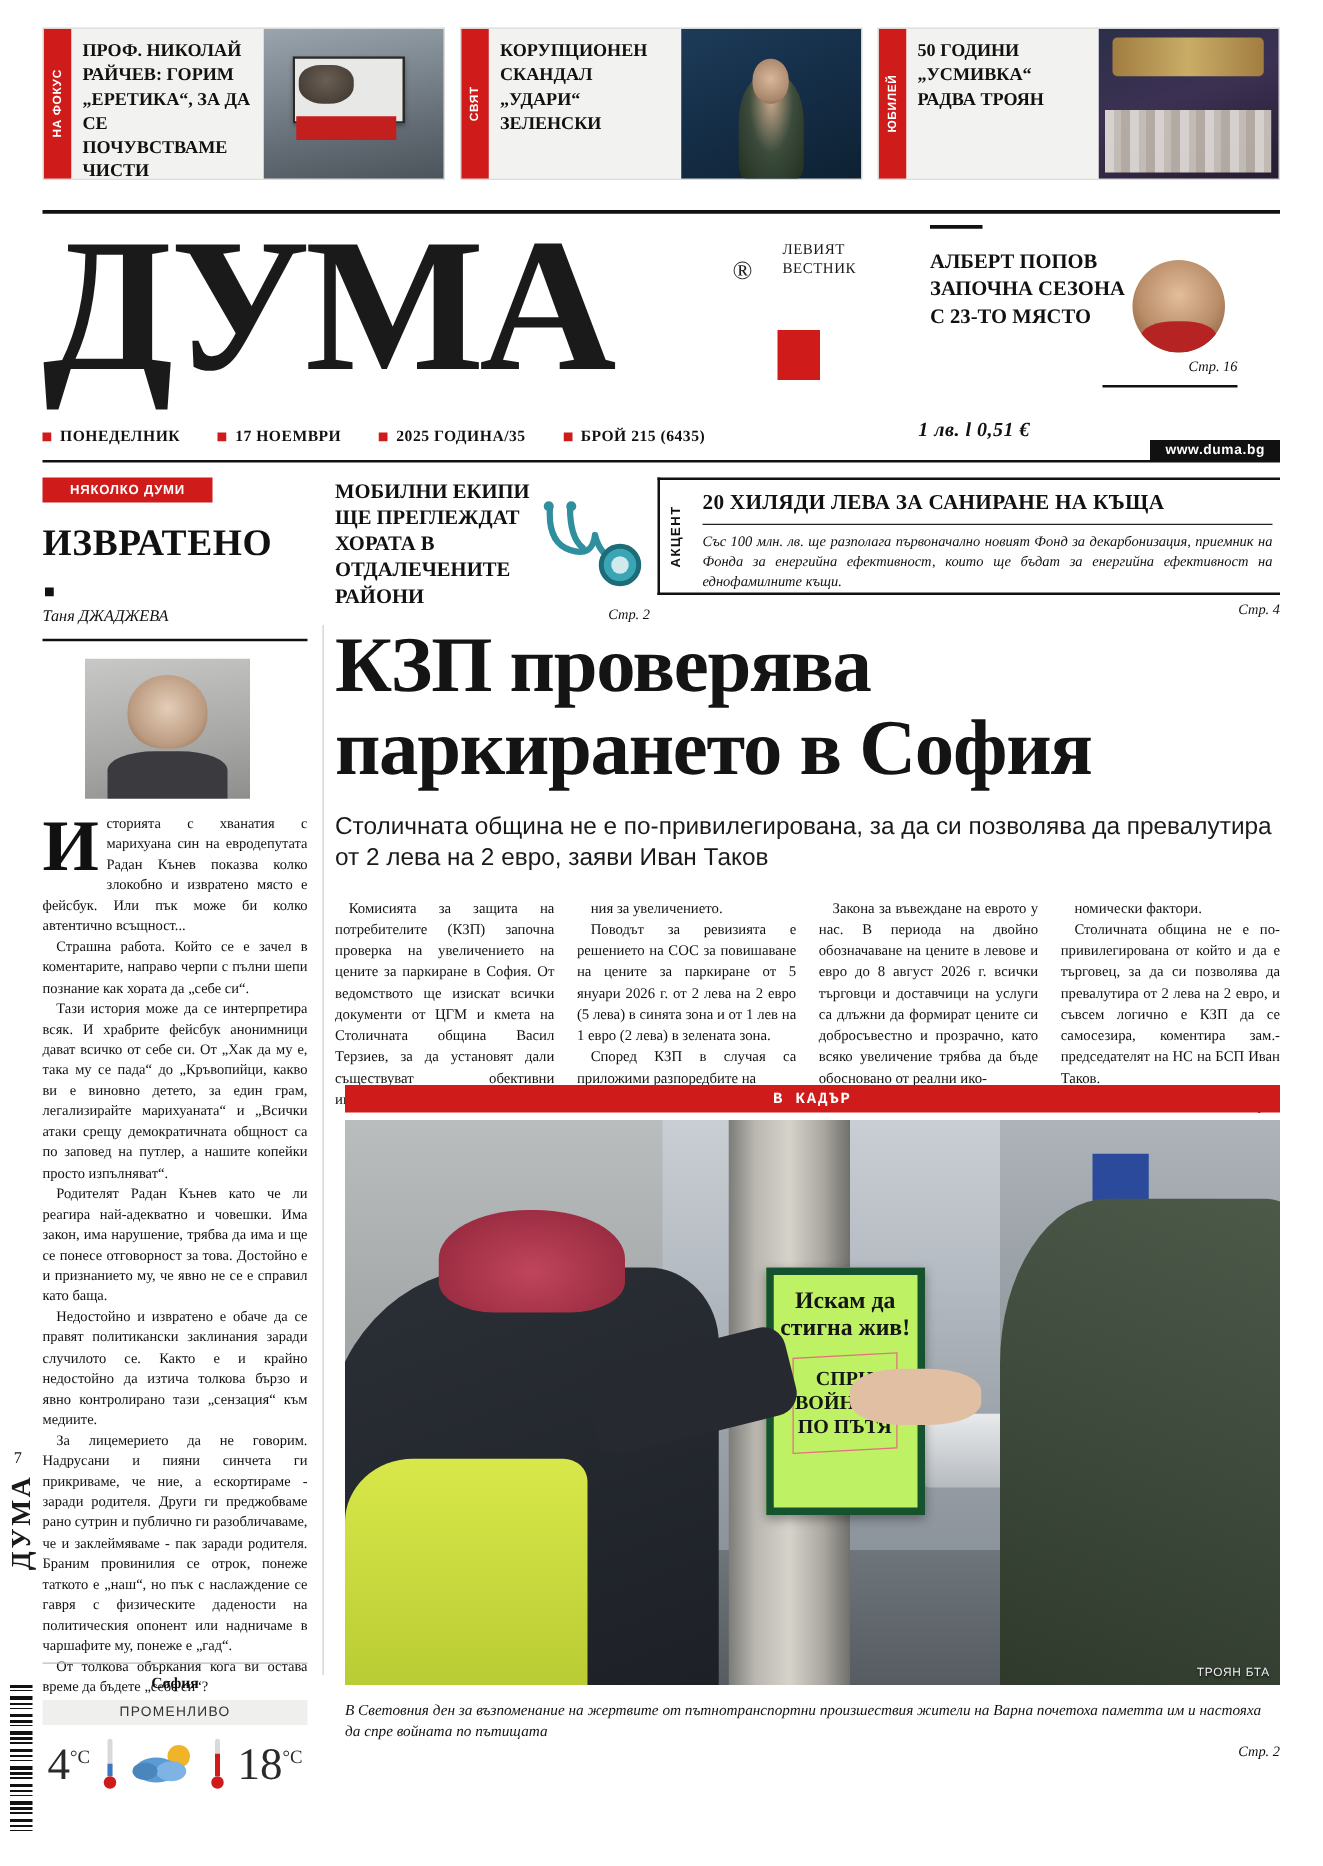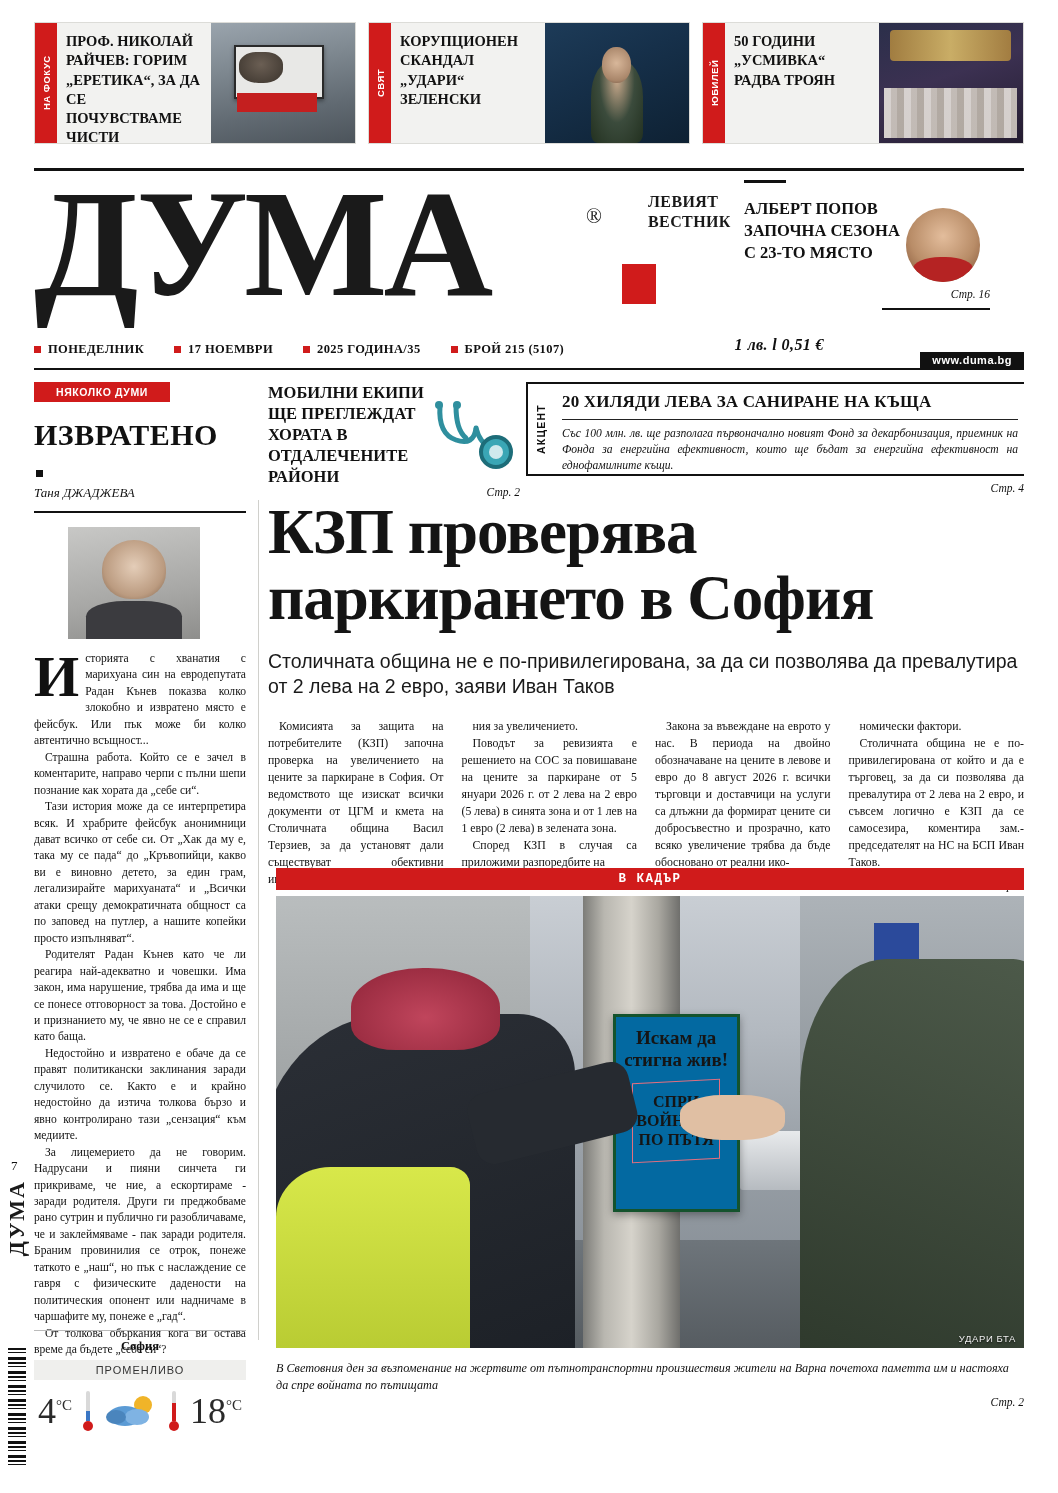--- a/index.html
+++ b/index.html
@@ -132,26 +132,25 @@
     position: absolute;
     left: 552px; top: 28px;
     font-size: 21px;
     font-family: "Liberation Serif", serif;
     color: #1a1a1a;
   }
   .logo-sub {
     position: absolute;
     left: 592px; top: 16px;
     font-family: "Liberation Serif", serif;
-    font-weight: bold;
-    font-size: 16px;
+    font-weight: normal;
+    font-size: 12px;
     line-height: 1.25;
     color: #1a1a1a;
     letter-spacing: .4px;
-    margin-left: 22px;
   }
   .red-square {
     position: absolute;
     left: 588px; top: 88px;
     width: 34px; height: 40px;
     background: #d01b1b;
   }
   .promo-line {
     position: absolute;
     left: 710px; top: 4px;
@@ -438,22 +437,22 @@
   .mp-road {
     position:absolute; left:0; bottom:0; width:100%; height:24%;
     background: linear-gradient(180deg,#6e757b 0%,#565c61 100%);
   }
   .mp-pole {
     position:absolute; left:41%; top:0; width:13%; height:100%;
     background: linear-gradient(90deg,#7c7c78 0%,#b9b7b0 22%,#d6d3cb 50%,#a9a7a0 78%,#6f6f6c 100%);
   }
   .mp-paper {
     position:absolute; left:45%; top:26%; width:17%; height:44%;
-    background:#0369a1;
-    border:3px solid #14532d;
+    background:#bef264;
+    border:6px solid #14532d;
     box-shadow: 0 3px 8px rgba(0,0,0,.35);
     padding: 10px 4px;
     text-align:center;
   }
   .mp-paper .t1 {
     font-family:"Liberation Serif", serif;
     font-weight:bold; font-size:19px; line-height:1.18; color:#151515;
   }
   .mp-paper .dia {
     margin: 10px auto 0;
@@ -685,21 +684,21 @@
   <span class="it">
       <span class="sq"></span>
       <span>17 НОЕМВРИ</span>
     </span>
   <span class="it">
       <span class="sq"></span>
       <span>2025 ГОДИНА/35</span>
     </span>
   <span class="it">
       <span class="sq"></span>
-      <span>БРОЙ 215 (5107)</span>
+      <span>БРОЙ 215 (6435)</span>
     </span>
   <span class="price">1 лв. l 0,51 €</span>
   <span class="site">www.duma.bg</span>
 </div>
 <div class="rule-info"></div>
 
 <div class="op-col">
   <div class="op-badge">НЯКОЛКО ДУМИ</div>
   <div class="op-title">ИЗВРАТЕНО</div>
   <div class="op-dot"></div>
@@ -790,21 +789,21 @@
 
   <div class="mp-person-l"></div>
   <div class="mp-vest"></div>
   <div class="mp-hat"></div>
   <div class="mp-arm"></div>
 
   <div class="mp-person-r"></div>
   <div class="mp-head-r"></div>
   <div class="mp-hand-r"></div>
 
-  <div class="mp-credit">УДАРИ БТА</div>
+  <div class="mp-credit">ТРОЯН БТА</div>
 </div>
 
 <div class="caption">В Световния ден за възпоменание на жертвите от пътнотранспортни произшествия жители на Варна почетоха паметта им и настояха да спре войната по пътищата</div>
 <div class="caption-page">Стр. 2</div>
 
 <div class="weather">
   <div class="w-city">София</div>
   <div class="w-band">ПРОМЕНЛИВО</div>
   <div class="w-row">
     <div class="w-temp">

